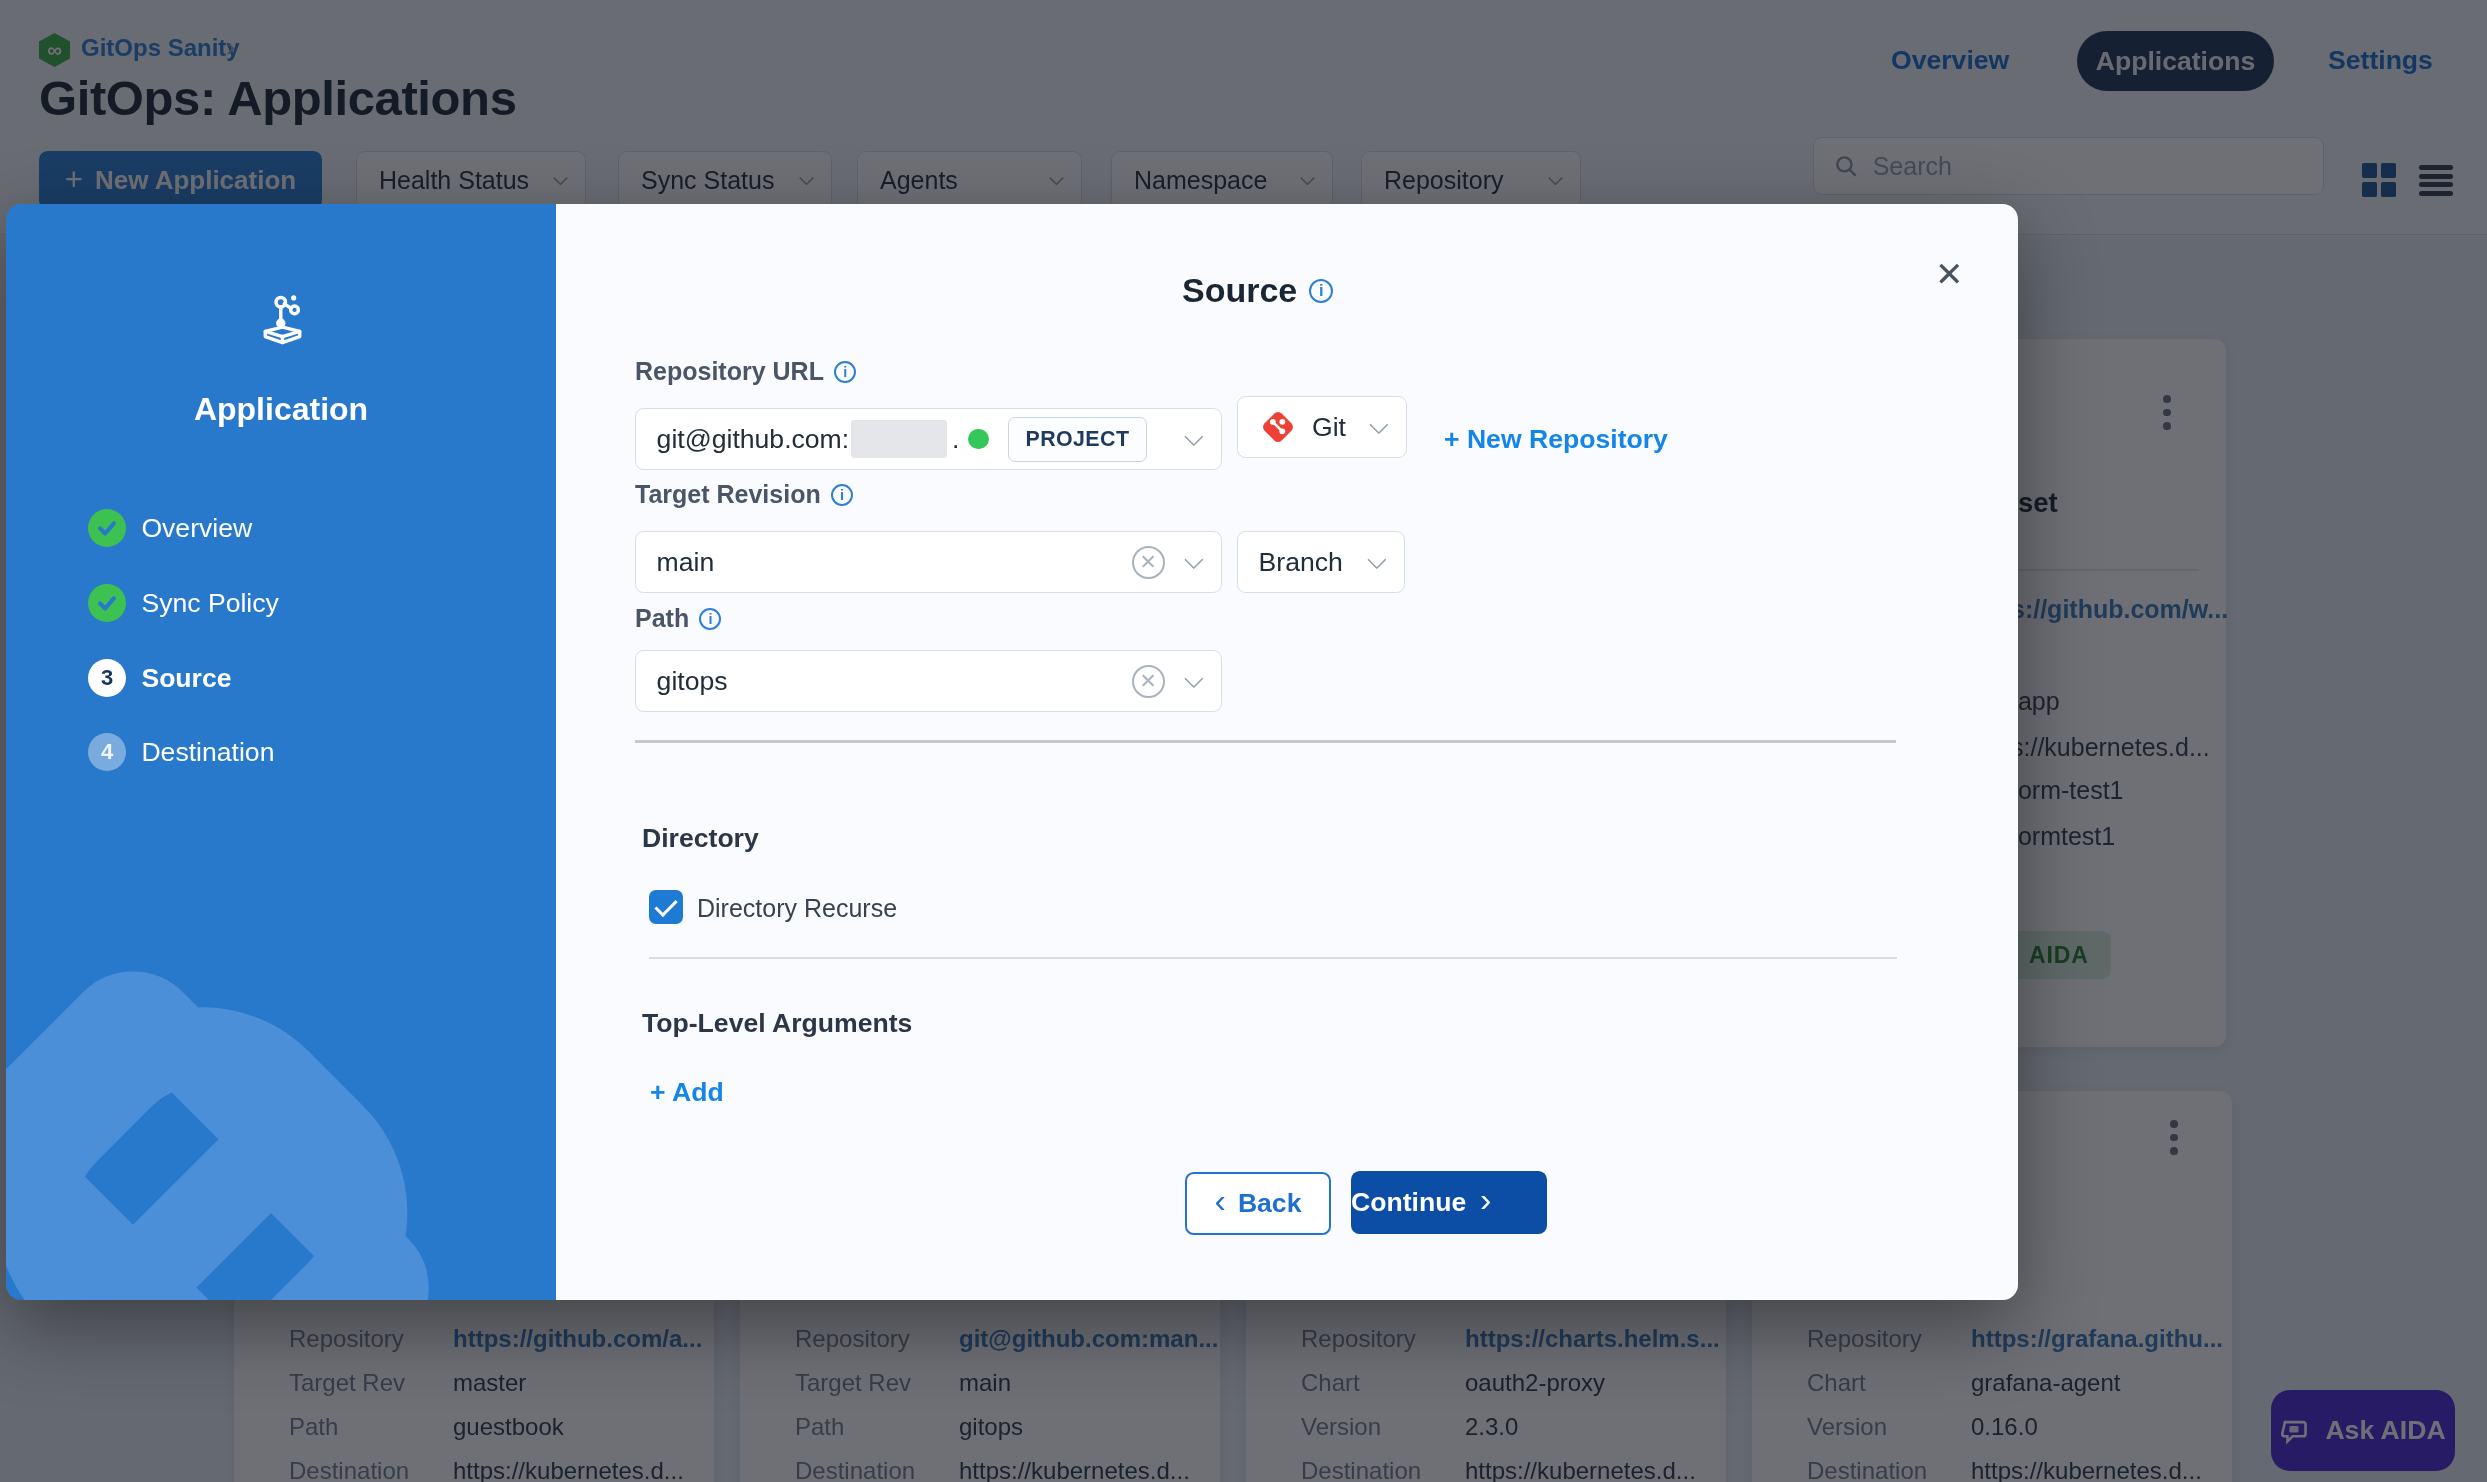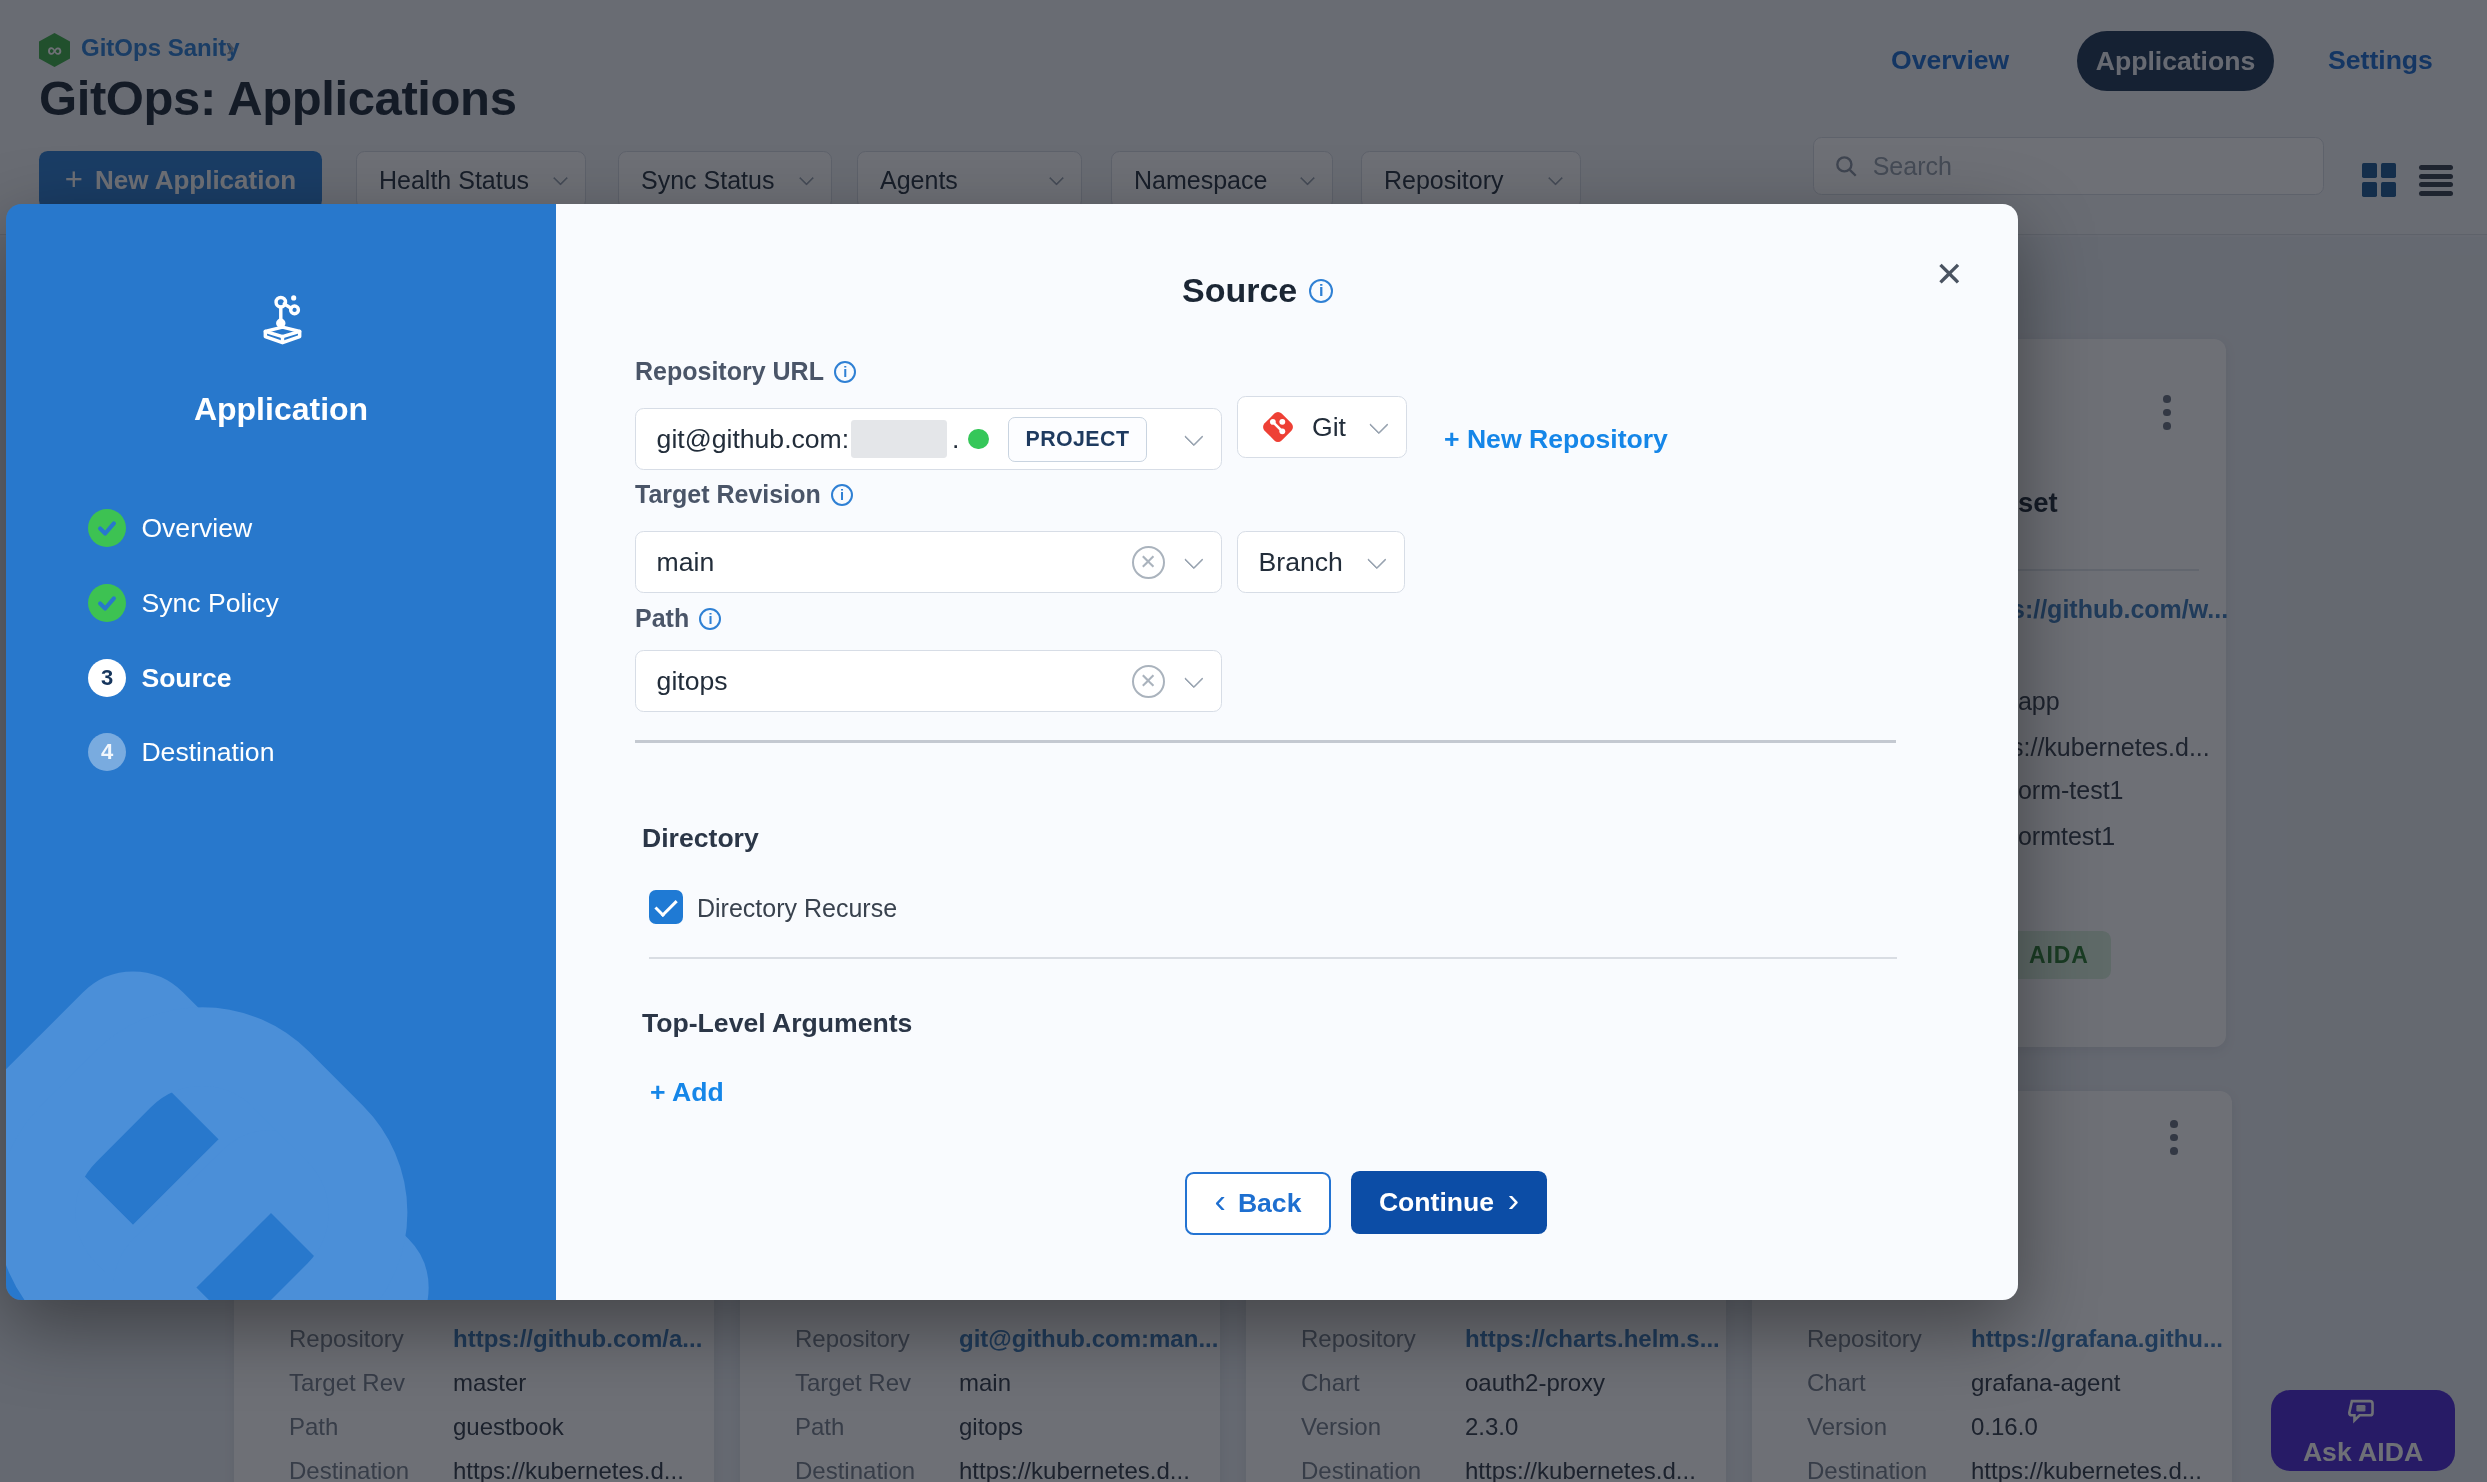--- a/index.html
+++ b/index.html
@@ -44,21 +44,21 @@
   .side-link { position:absolute; left:261px; top:256px; font-size:25px; font-weight:600; color:#3c7bb8; }
   .side-row { position:absolute; left:261px; font-size:25px; font-weight:500; color:#39424e; }
   .side-badge { position:absolute; left:257px; top:592px; height:48px; padding:0 22px; border-radius:8.6px; background:#d9efdb;
     color:#2e7d32; font-size:23px; font-weight:700; letter-spacing:0.9px; display:flex; align-items:center; }
 
   .bcard-label { position:absolute; left:55px; font-size:24px; color:#77808d; }
   .bcard-value { position:absolute; left:219px; font-size:24px; color:#323c49; font-weight:500; }
   .bcard-value.link { color:#3c7bb8; font-weight:600; }
 
   .aida-btn { position:absolute; left:2271px; top:1389px; width:184px; height:81px; border-radius:19px; background:#4f2bd8;
-    display:flex; align-items:center; justify-content:center; gap:12px; color:#fff; font-size:26.6px; font-weight:600;flex-direction:column; }
+    display:flex; align-items:center; justify-content:center; gap:12px; color:#fff; font-size:26.6px; font-weight:600; }
 
   
   .scrim { position:absolute; inset:0; background:rgba(13,17,26,0.60); z-index:5; }
 
   
   .modal { position:absolute; left:6px; top:204px; width:2012px; height:1096px; z-index:10; border-radius:15.4px;
     box-shadow:0 26px 77px rgba(0,0,0,0.40); display:flex; overflow:hidden; }
   .wizard-side { position:relative; width:550px; background:#2878cc; overflow:hidden; flex-shrink:0; }
   .wizard-watermark { position:absolute; left:-69px; top:652px; }
   .wizard-icon { position:absolute; left:249px; top:87px; }
@@ -90,21 +90,21 @@
   .spacer { flex:1; }
   .blue-link { position:absolute; font-size:26.6px; font-weight:600; color:#1586e8; }
   .h-div { position:absolute; }
   .section-h { position:absolute; font-size:26.6px; font-weight:600; color:#2b3647; }
   .checkbox { position:absolute; width:34px; height:34px; border-radius:6.9px; background:#1f7ad4; }
   .checkbox::after { content:""; position:absolute; left:11px; top:5.1px; width:9.4px; height:18px;
     border-right:3.4px solid #fff; border-bottom:3.4px solid #fff; transform:rotate(45deg); }
   .btn-back { position:absolute; left:629px; top:968px; width:146px; height:63px; border:2.6px solid #2373d2; border-radius:8.6px;
     background:#fff; color:#1e6fd0; font-size:26.6px; font-weight:700; display:flex; align-items:center; justify-content:center; gap:12px; }
   .btn-continue { position:absolute; left:795px; top:967px; width:196px; height:63px; border-radius:8.6px; background:#0c4da6;
-    color:#fff; font-size:26.6px; font-weight:700; display:flex; align-items:center; justify-content:center; gap:13.7px; }
+    color:#fff; font-size:26.6px; font-weight:700; display:flex; align-items:center; gap:13.7px; }
 
   .git-badge { width:38px; height:38px; flex-shrink:0; margin-right:15.4px; }
 </style>
 </head>
 <body>
 
 <div id="app">
 
   <div class="page">
     <div class="page-header">

